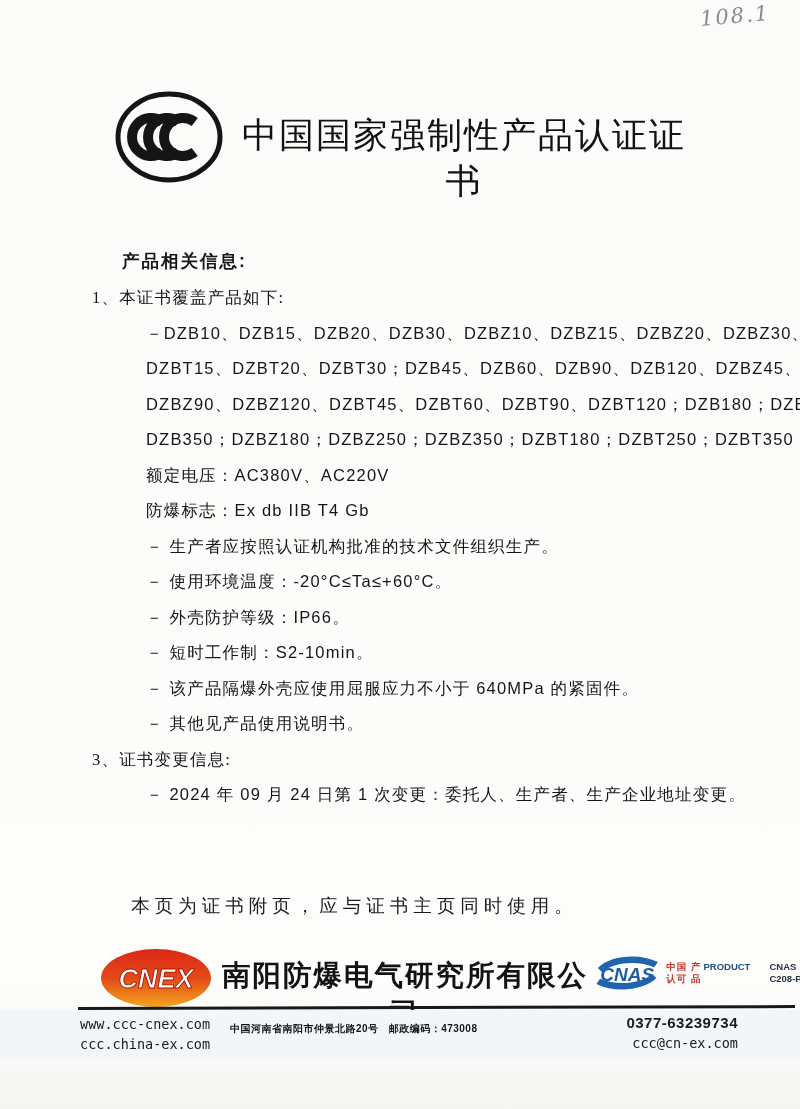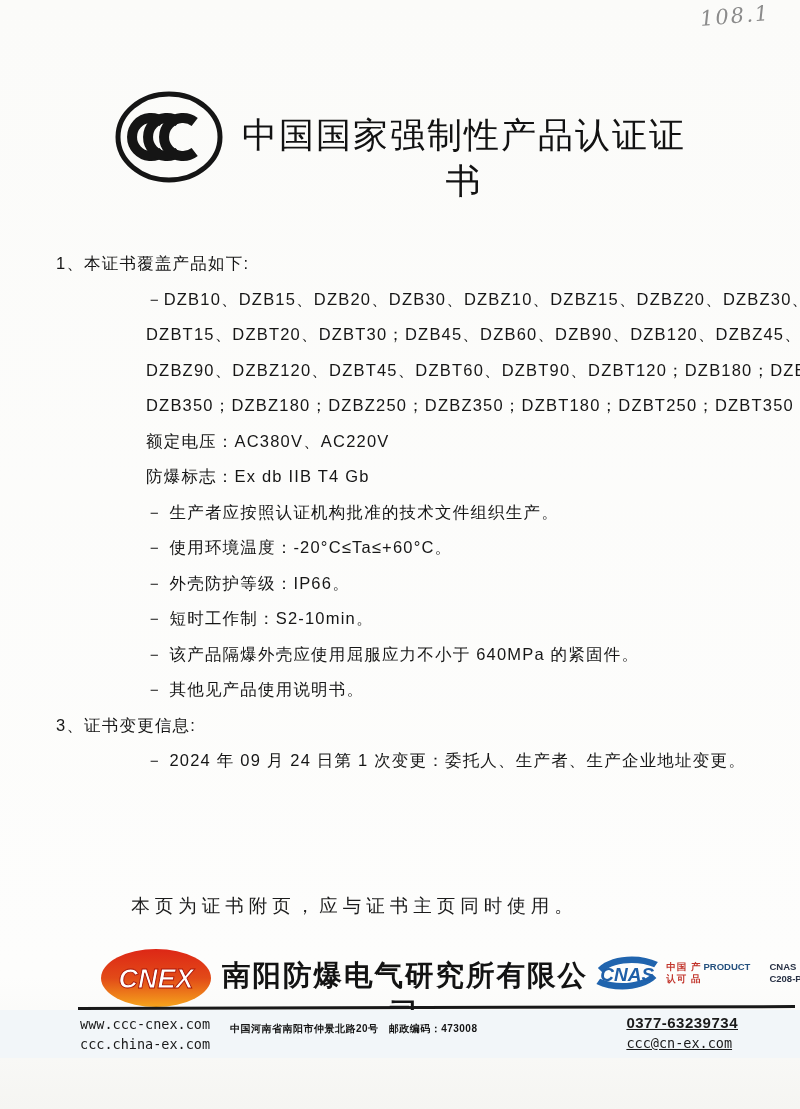--- a/index.html
+++ b/index.html
@@ -26,21 +26,21 @@
   .cert-num { font-family:"Liberation Sans",sans-serif; letter-spacing:0.5px; }
   .body-block { position:absolute; top:246px; left:0; width:800px; }
   .section-title {
     padding-left:122px; font-weight:700; font-size:17.5px; height:34px;
     line-height:30px; letter-spacing:2px;
   }
   .body-line {
     height:35.5px; line-height:35.5px; font-size:16.5px; letter-spacing:1.2px;
     white-space:nowrap;
   }
-  .indent-1 { padding-left:56px; }
+  .indent-1 { padding-left:92px;font-family:Liberation Serif, serif; }
   .indent-2 { padding-left:146px; }
   .page-note {
     position:absolute; top:893px; left:0; width:709px; text-align:center;
     font-size:18.5px; letter-spacing:5px; color:#1c1c1c;
   }
   .cnex-logo { position:absolute; left:98px; top:946px; }
   .company-name {
     position:absolute; left:210px; top:957px; width:390px; text-align:center;
     font-size:28.5px; font-weight:700; letter-spacing:2px; color:#131313;
   }
@@ -61,24 +61,23 @@
     position:absolute; left:80px; top:1014px;
     font-family:"DejaVu Sans Mono",monospace; font-size:13.5px; line-height:20px;
     color:#1a1a1a;
   }
   .footer-center {
     position:absolute; left:230px; top:1022px; width:370px;
     font-size:10px; letter-spacing:0.5px; color:#141414; display:flex; gap:10px;
     white-space:nowrap; font-weight:700;
   }
   .footer-right {
-    position:absolute; right:62px; top:1012px; text-align:left;
+    position:absolute; right:62px; top:1012px; text-align:right;
     font-family:"DejaVu Sans Mono",monospace; font-size:13.5px; line-height:21px;
     color:#1a1a1a;
-    text-decoration:underline;
   }
   .footer-right .phone { font-size:15px; font-weight:700; font-family:"Liberation Sans",sans-serif; letter-spacing:0.5px; }
 </style>
 </head>
 <body>
 
 <div class="page">
 
   <div class="handwritten">108.1</div>
 
@@ -88,20 +87,21 @@
       <path d="M 48.7 34 A 19 19 0 1 0 48.7 64" fill="none" stroke="#151515" stroke-width="10"></path>
       <path d="M 64.7 34 A 19 19 0 1 0 64.7 64" fill="none" stroke="#151515" stroke-width="10"></path>
       <path d="M 80.7 34 A 19 19 0 1 0 80.7 64" fill="none" stroke="#151515" stroke-width="10"></path>
     </svg>
   </div>
 
   <div class="doc-title">中国国家强制性产品认证证书</div>
 
 
   <div class="body-block">
+    <div class="section-title">产品相关信息:</div>
     <div>
         <div class="body-line indent-1">1、本证书覆盖产品如下:</div>
         <div class="body-line indent-2">－DZB10、DZB15、DZB20、DZB30、DZBZ10、DZBZ15、DZBZ20、DZBZ30、DZBT10、</div>
         <div class="body-line indent-2">DZBT15、DZBT20、DZBT30；DZB45、DZB60、DZB90、DZB120、DZBZ45、DZBZ60、</div>
         <div class="body-line indent-2">DZBZ90、DZBZ120、DZBT45、DZBT60、DZBT90、DZBT120；DZB180；DZB250；</div>
         <div class="body-line indent-2">DZB350；DZBZ180；DZBZ250；DZBZ350；DZBT180；DZBT250；DZBT350</div>
         <div class="body-line indent-2">额定电压：AC380V、AC220V</div>
         <div class="body-line indent-2">防爆标志：Ex db IIB T4 Gb</div>
         <div class="body-line indent-2">－ 生产者应按照认证机构批准的技术文件组织生产。</div>
         <div class="body-line indent-2">－ 使用环境温度：-20°C≤Ta≤+60°C。</div>

